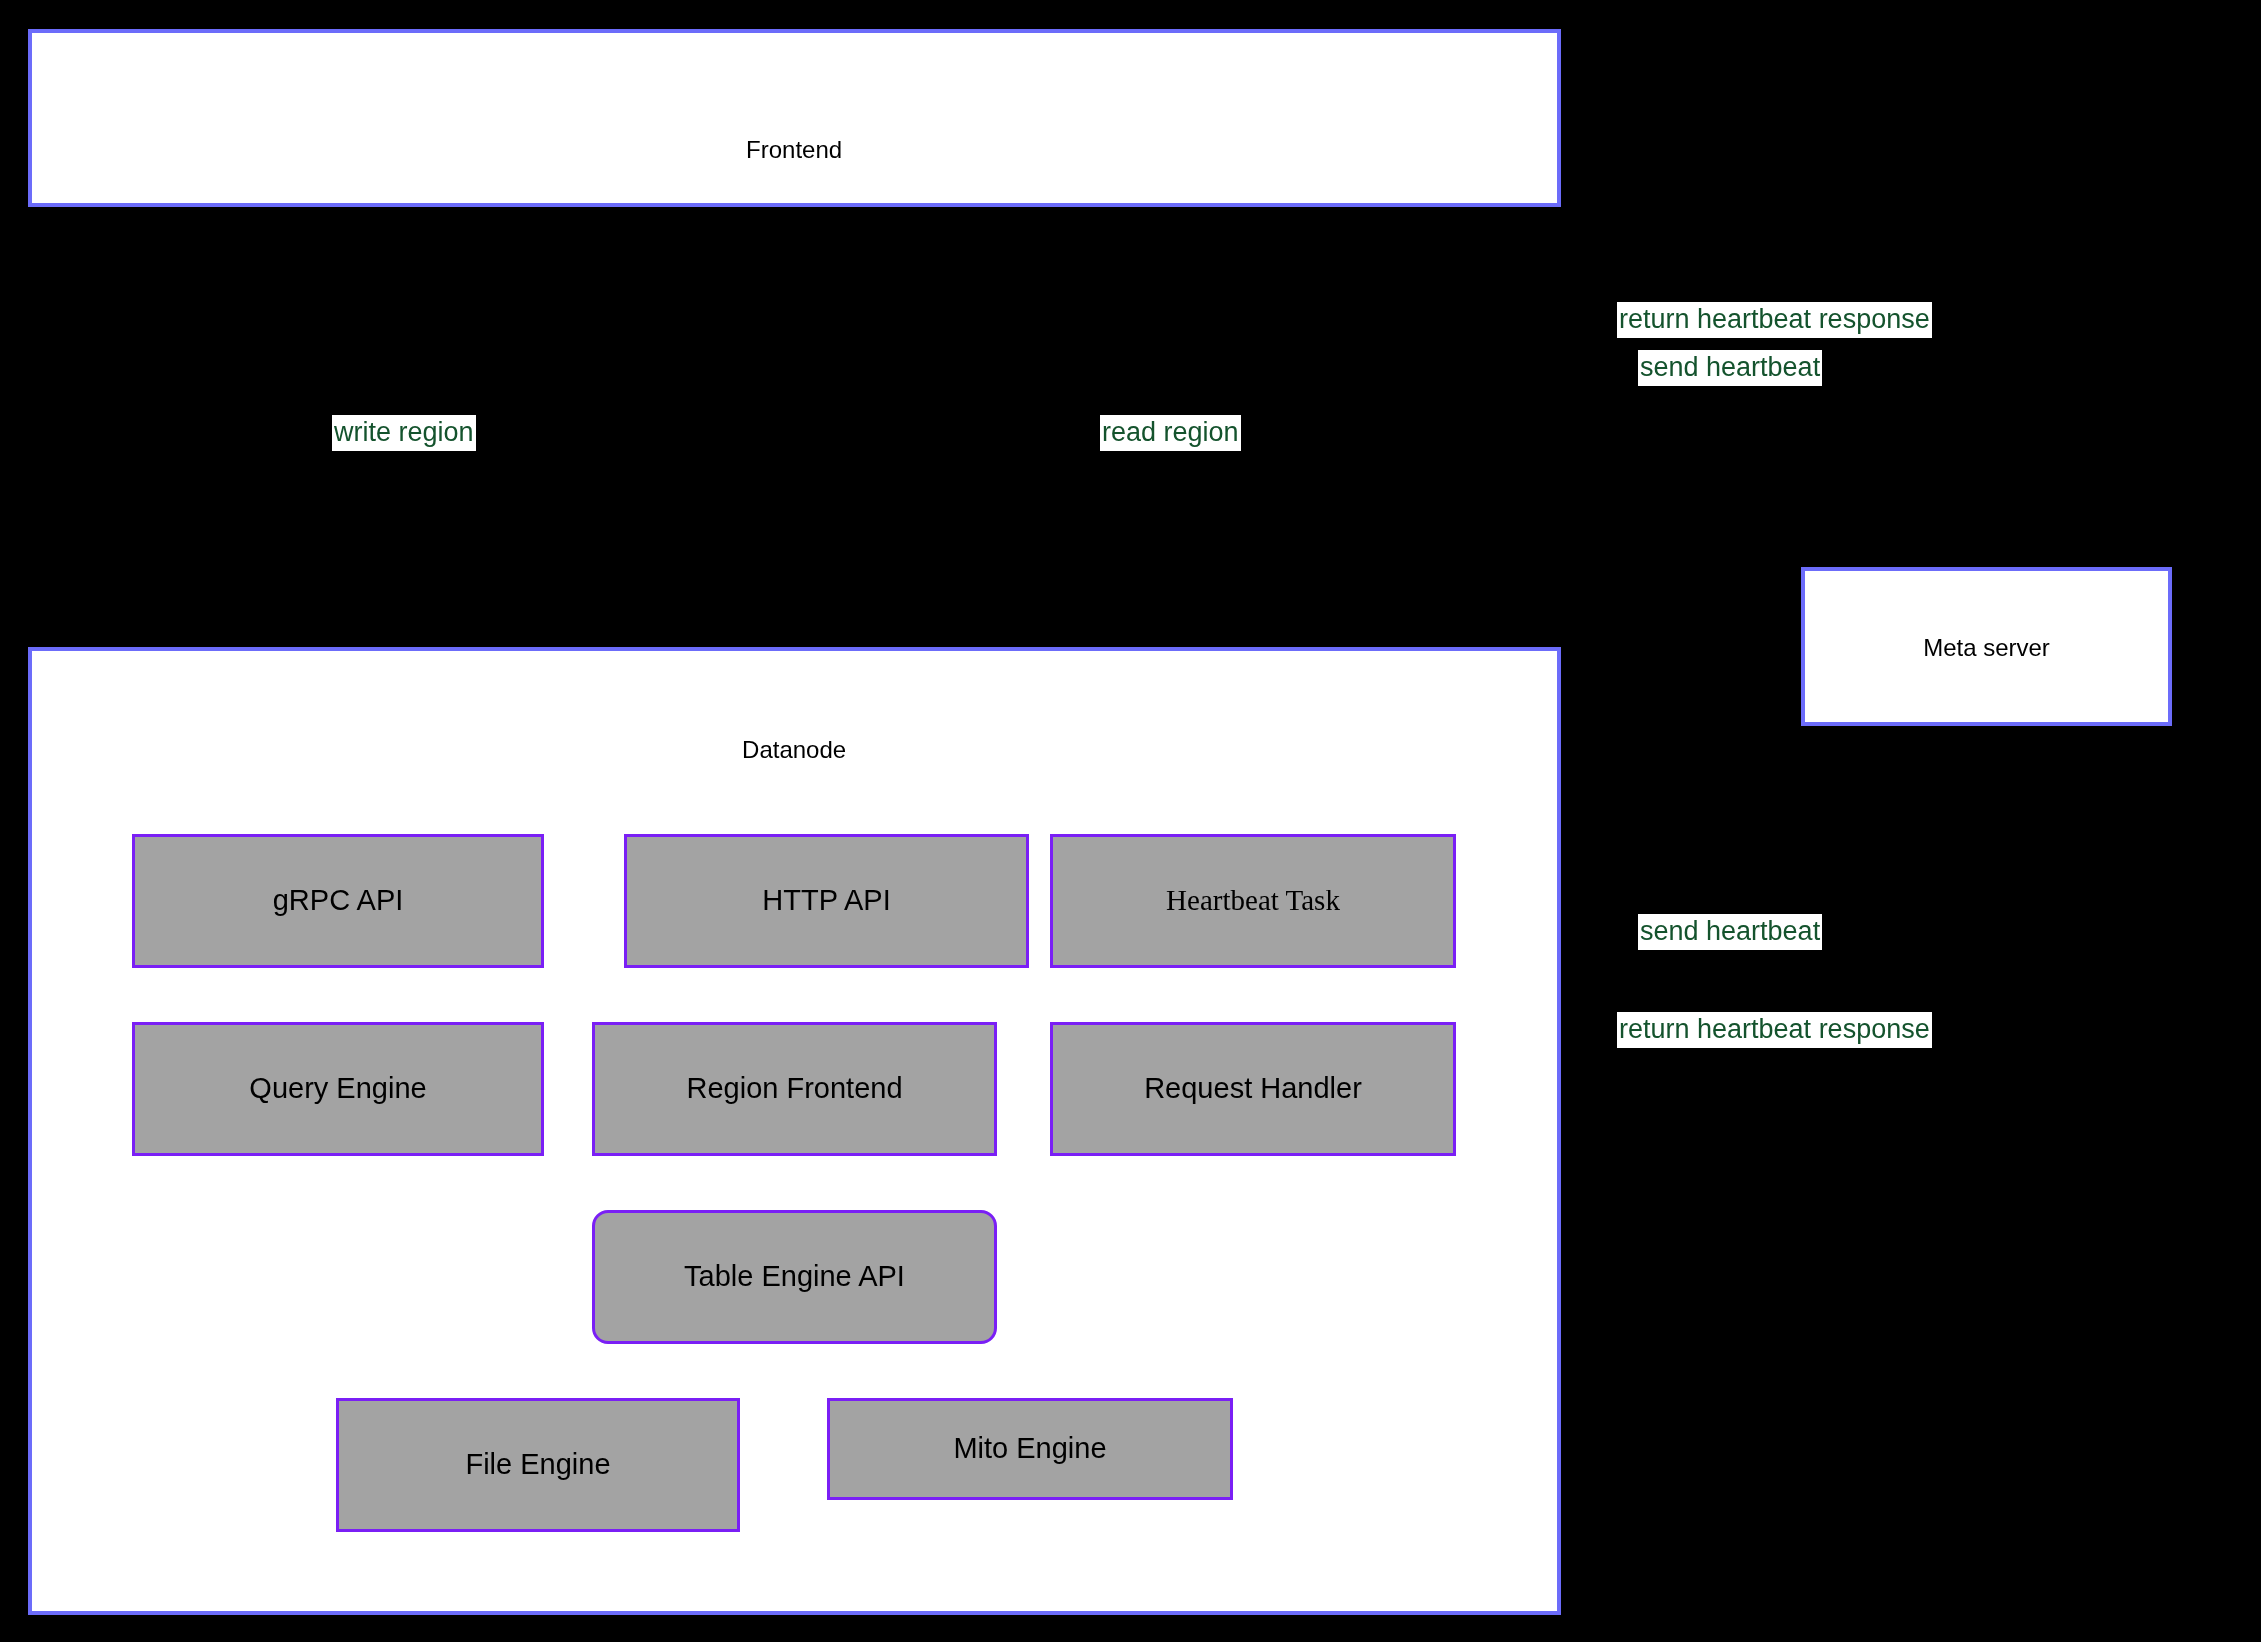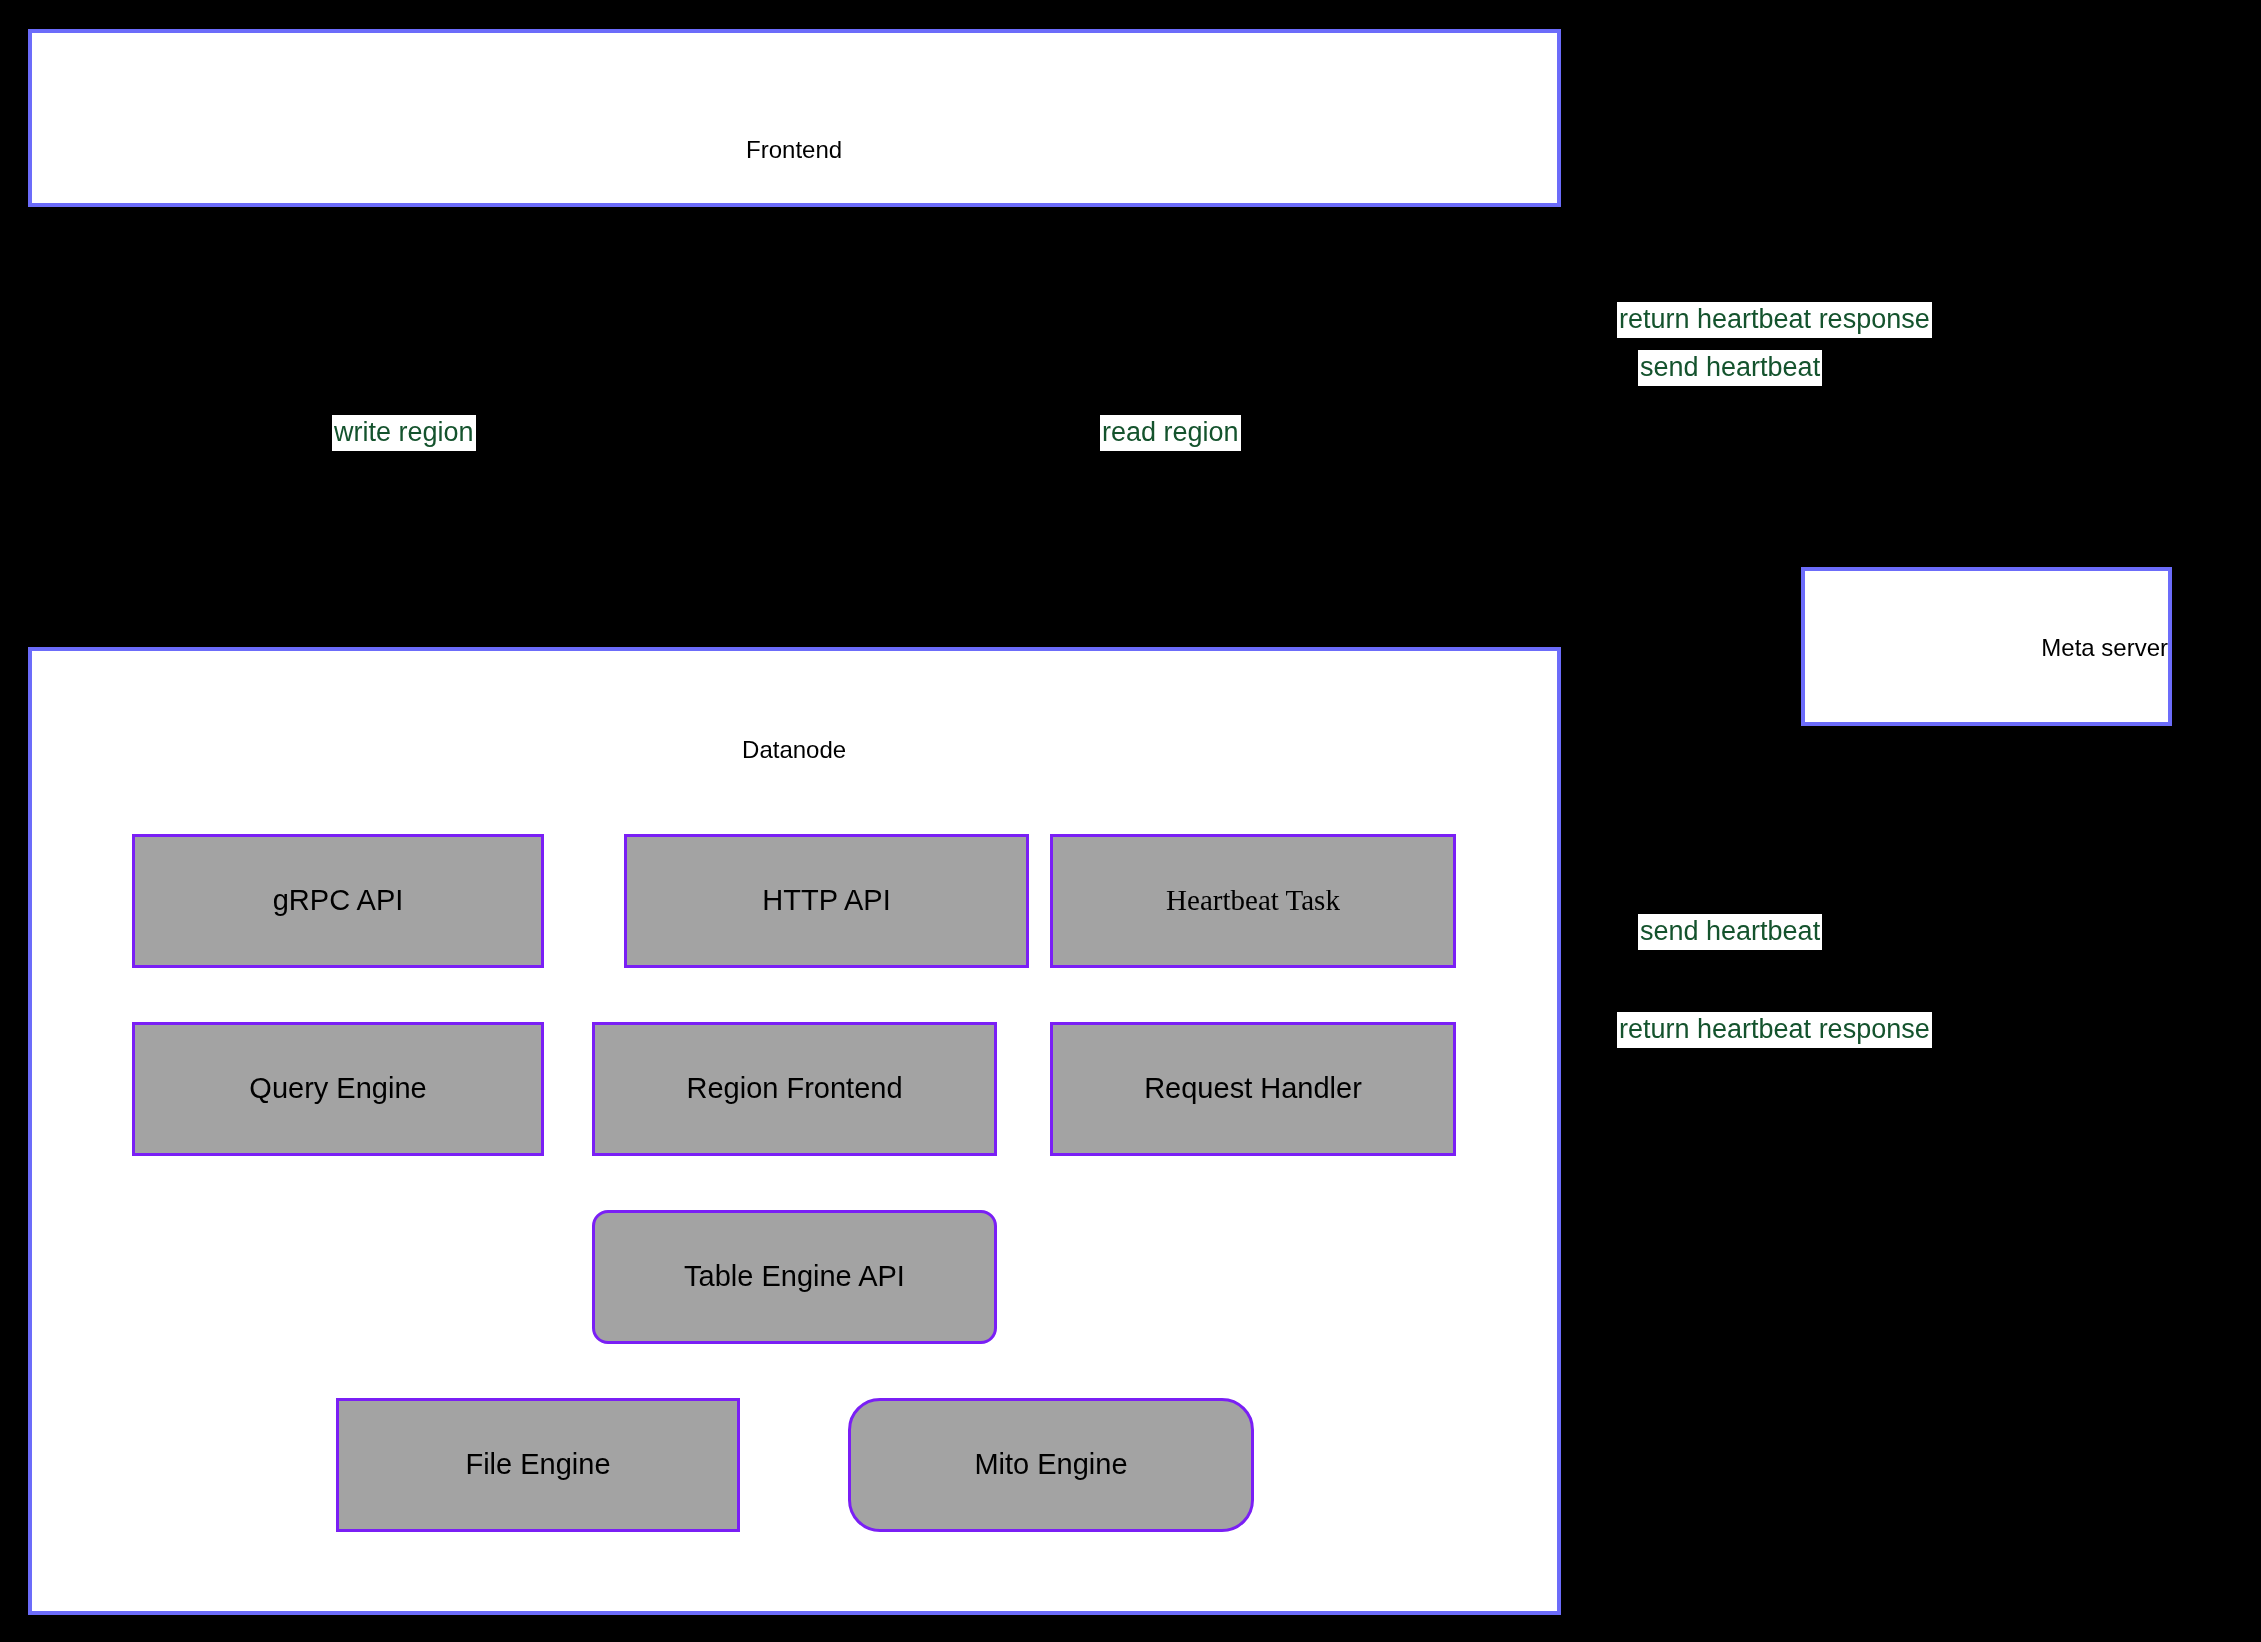--- a/index.html
+++ b/index.html
@@ -93,21 +93,21 @@
       <path d="M 2310 470 L 2335 482 L 2310 494 Z"></path>
       <path d="M 2310 1950 L 2335 1962 L 2310 1974 Z"></path>
     </g>
   </svg>
 
   <div class="node-box" style="left:27.6px; top:29px; width:1533px; height:178px;">
     <div class="node-title" style="top:104px;">Frontend</div>
   </div>
 
   <div class="node-box" style="left:1801px; top:567px; width:371px; height:159px;">
-    <div class="node-title" style="top:64px;text-align:right;">Meta server</div>
+    <div class="node-title" style="top:64px;">Meta server</div>
   </div>
 
   <div class="node-box" style="left:27.6px; top:647px; width:1533px; height:968px;">
     <div class="node-title" style="top:86px;">Datanode</div>
   </div>
 
   <div class="sub-box" style="left:132px; top:834px; width:412px; height:134px;">
     <span>gRPC API</span>
   </div>
   <div class="sub-box" style="left:592px; top:834px; width:405px; height:134px;margin-left:32px;">
@@ -127,21 +127,21 @@
     <span>Request Handler</span>
   </div>
 
   <div class="sub-box" style="left:592px; top:1210px; width:405px; height:134px;border-radius:16px;">
     <span>Table Engine API</span>
   </div>
 
   <div class="sub-box" style="left:336px; top:1398px; width:404px; height:134px;">
     <span>File Engine</span>
   </div>
-  <div class="sub-box" style="left:848px; top:1398px; width:406px; height:134px;border-radius:32px;">
+  <div class="sub-box" style="left:827px; top:1398px; width:406px; height:102px;">
     <span>Mito Engine</span>
   </div>
 
   <div class="edge-label" style="left:332px; top:415px;">write region</div>
 
   <div class="edge-label" style="left:1100px; top:415px;">read region</div>
 
   <div class="edge-label" style="left:1617px; top:302px;">return heartbeat response</div>
 
   <div class="edge-label" style="left:1638px; top:350px;">send heartbeat</div>

